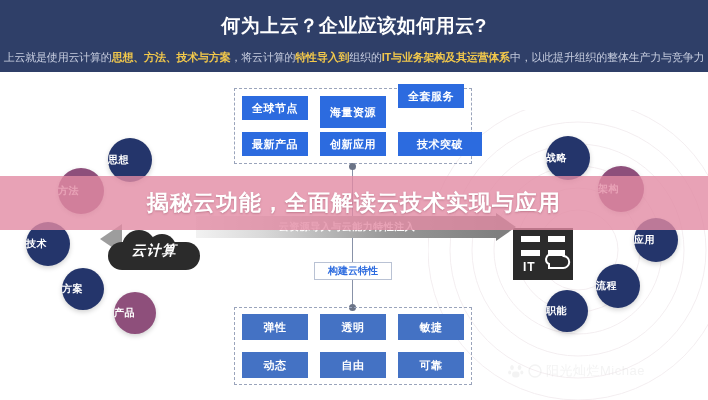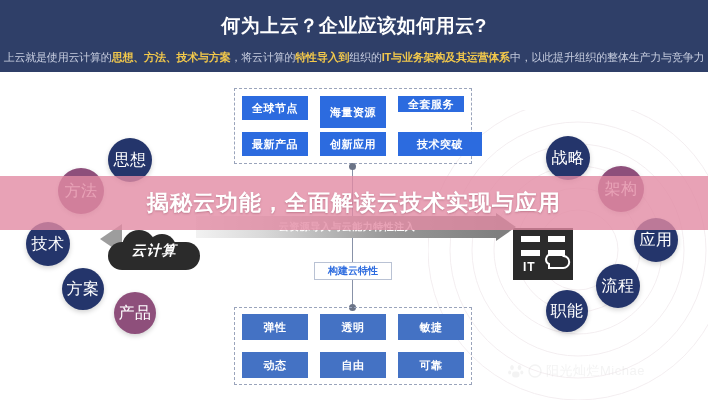--- a/index.html
+++ b/index.html
@@ -45,24 +45,24 @@
     position: absolute; right: -60px; top: 110px;
     width: 340px; height: 300px;
     opacity: .5;
     pointer-events: none;
   }
 
   
   .node {
     position: absolute;
     border-radius: 50%;
-    display: flex; align-items: center; justify-content: center;
+    display: flex; align-items: center; justify-content: flex-start;
     color: #ffffff;
-    font-size: 16px;
-    font-weight: normal;
+    font-size: 10px;
+    font-weight: bold;
     box-shadow: 0 2px 5px rgba(0,0,0,.18);
     letter-spacing: .5px;
   }
   .node.navy   { background: #24356b; }
   .node.plum   { background: #8e4f7b; }
 
   
   .cloud-shape {
     position: absolute;
     left: 108px; top: 230px;
@@ -229,21 +229,21 @@
   </div>
 
   <div class="dash-box" style="left:234px; top:88px; width:238px; height:76px;">
   </div>
   <div class="chip bright" style="left:242px; top:96px; width:66px; height:24px;">
     <span>全球节点</span>
   </div>
   <div class="chip bright" style="left:320px; top:96px; width:66px; height:32px;justify-content:center;">
     <span>海量资源</span>
   </div>
-  <div class="chip bright" style="left:398px; top:96px; width:66px; height:16px;">
+  <div class="chip bright" style="left:398px; top:84px; width:66px; height:24px;">
     <span>全套服务</span>
   </div>
   <div class="chip bright" style="left:242px; top:132px; width:66px; height:24px;">
     <span>最新产品</span>
   </div>
   <div class="chip bright" style="left:320px; top:132px; width:66px; height:24px;">
     <span>创新应用</span>
   </div>
   <div class="chip bright" style="left:398px; top:132px; width:84px; height:24px;">
     <span>技术突破</span>

